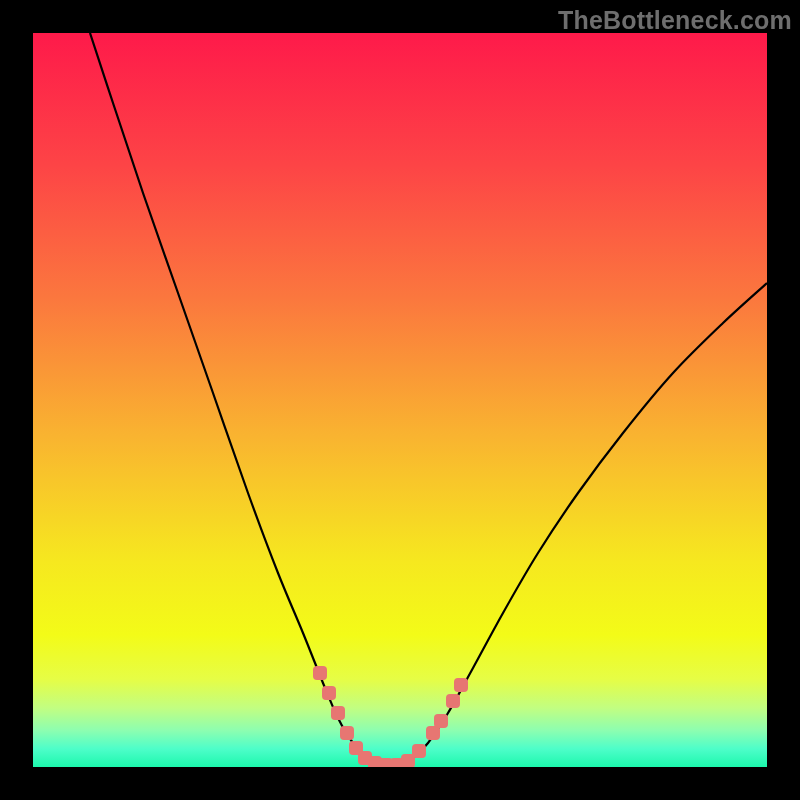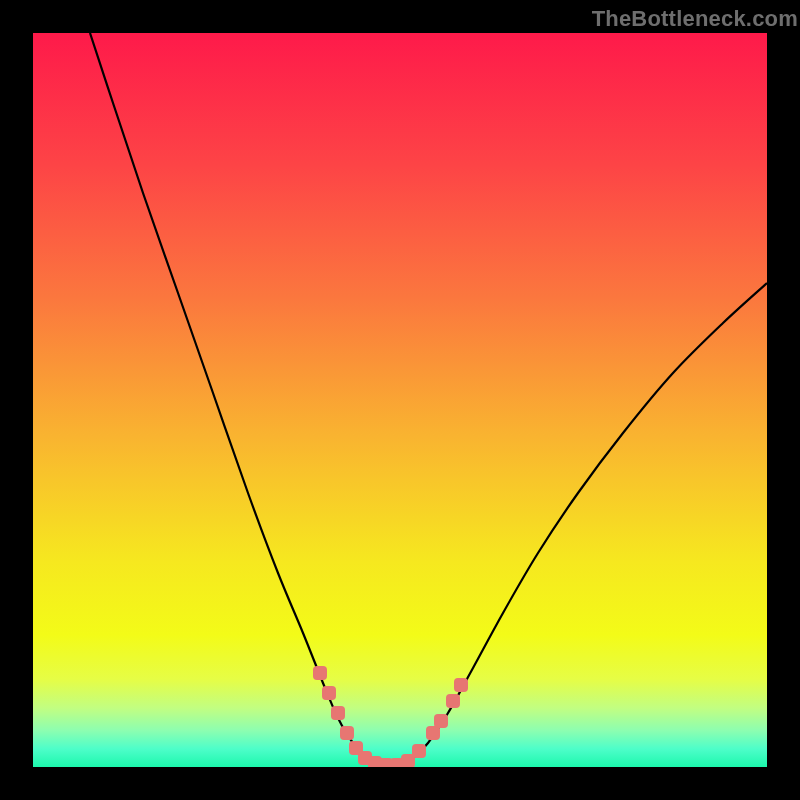--- a/index.html
+++ b/index.html
@@ -18,23 +18,23 @@
     height: 734px;
     overflow: hidden;
   }
   .gradient-bg {
     position: absolute;
     inset: 0;
   }
   .watermark {
     position: absolute;
     top: 6px;
-    right: 2px;
+    right: 8px;
     font-family: Arial, Helvetica, sans-serif;
-    font-size: 22px;
+    font-size: 25px;
     font-weight: 600;
     color: #6e6e6e;
     letter-spacing: 0.2px;
   }
   svg.curve-layer {
     position: absolute;
     inset: 0;
     width: 100%;
     height: 100%;
   }

